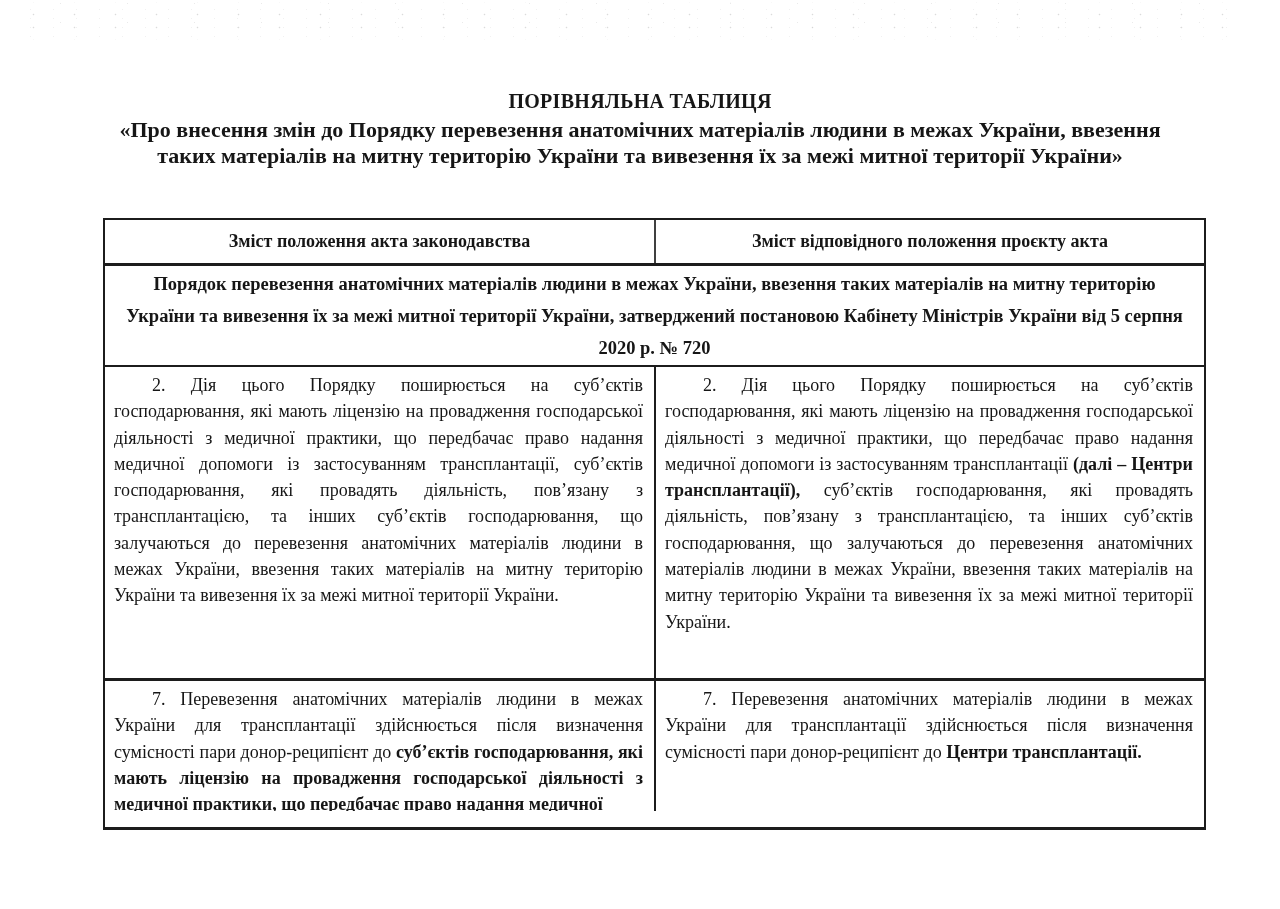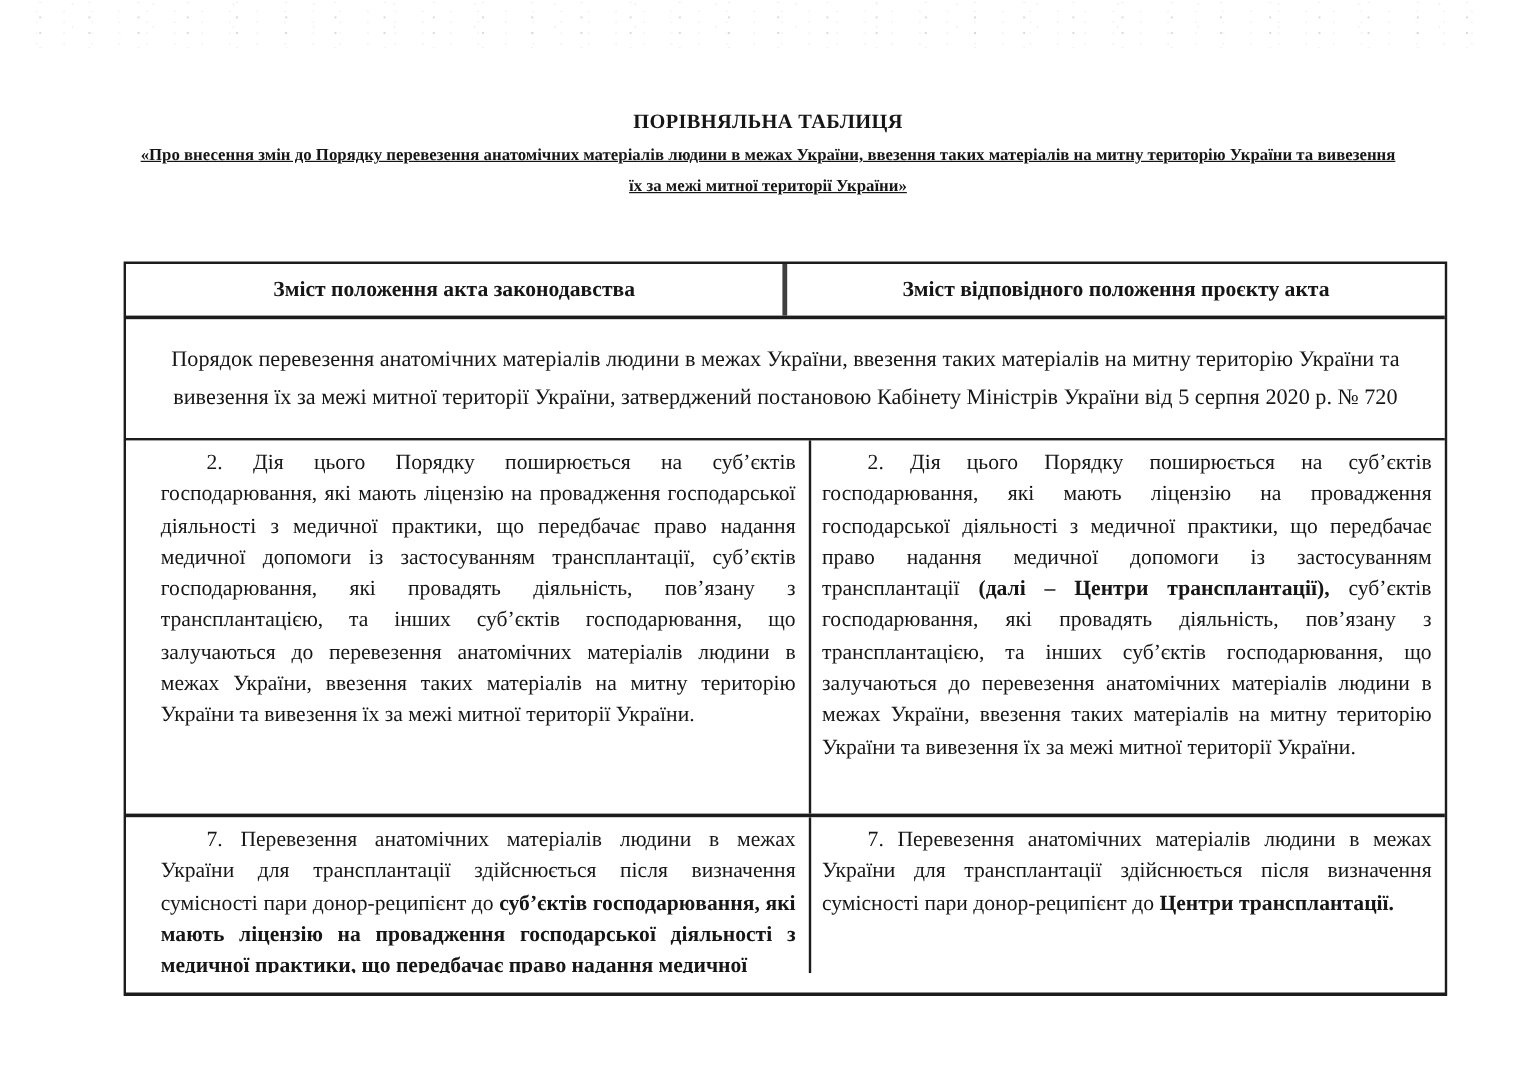--- a/index.html
+++ b/index.html
@@ -33,36 +33,35 @@
   }
   .titles {
     position: absolute;
     top: 88px;
     left: 0;
     width: 100%;
     text-align: center;
     font-weight: bold;
   }
   .title-main {
-    font-size: 17px;
+    font-size: 20px;
     line-height: 27px;
     letter-spacing: 0.3px;
     margin: 0;
   }
   .title-sub {
     font-size: 19px;
     line-height: 28px;
     margin: 0;
   }
   .title-act {
-    font-size: 14px;
+    font-size: 22px;
     line-height: 26px;
     max-width: 1050px;
     margin: 2px auto 0;
-    text-decoration: underline;
   }
   .cmp-table {
     position: absolute;
     left: 103px;
     top: 218px;
     width: 1103px;
     height: 612px;
     box-sizing: border-box;
     border: 2px solid #1c1c1c;
     border-bottom-width: 3px;
@@ -76,39 +75,38 @@
     border-bottom: 3px solid #1c1c1c;
   }
   .th {
     display: flex;
     align-items: center;
     justify-content: center;
     font-weight: bold;
     font-size: 18px;
     box-sizing: border-box;
   }
-  .th-left { border-right: 4px solid #404040; }
+  .th-left { border-right: 2px solid #404040; }
   .section-row {
     height: 101px;
     box-sizing: border-box;
     border-bottom: 2px solid #1c1c1c;
     display: flex;
     align-items: center;
     justify-content: center;
     text-align: center;
-    font-weight: normal;
+    font-weight: bold;
     font-size: 18.5px;
     line-height: 32px;
     padding: 0 14px;
   }
   .trow {
     display: grid;
     grid-template-columns: 551px 1fr;
     box-sizing: border-box;
-    padding-left: 20px;
   }
   .trow-2 {
     height: 314px;
     border-bottom: 3px solid #1c1c1c;
   }
   .trow-7 {
     height: 130px;
     overflow: hidden;
   }
   .cell {

